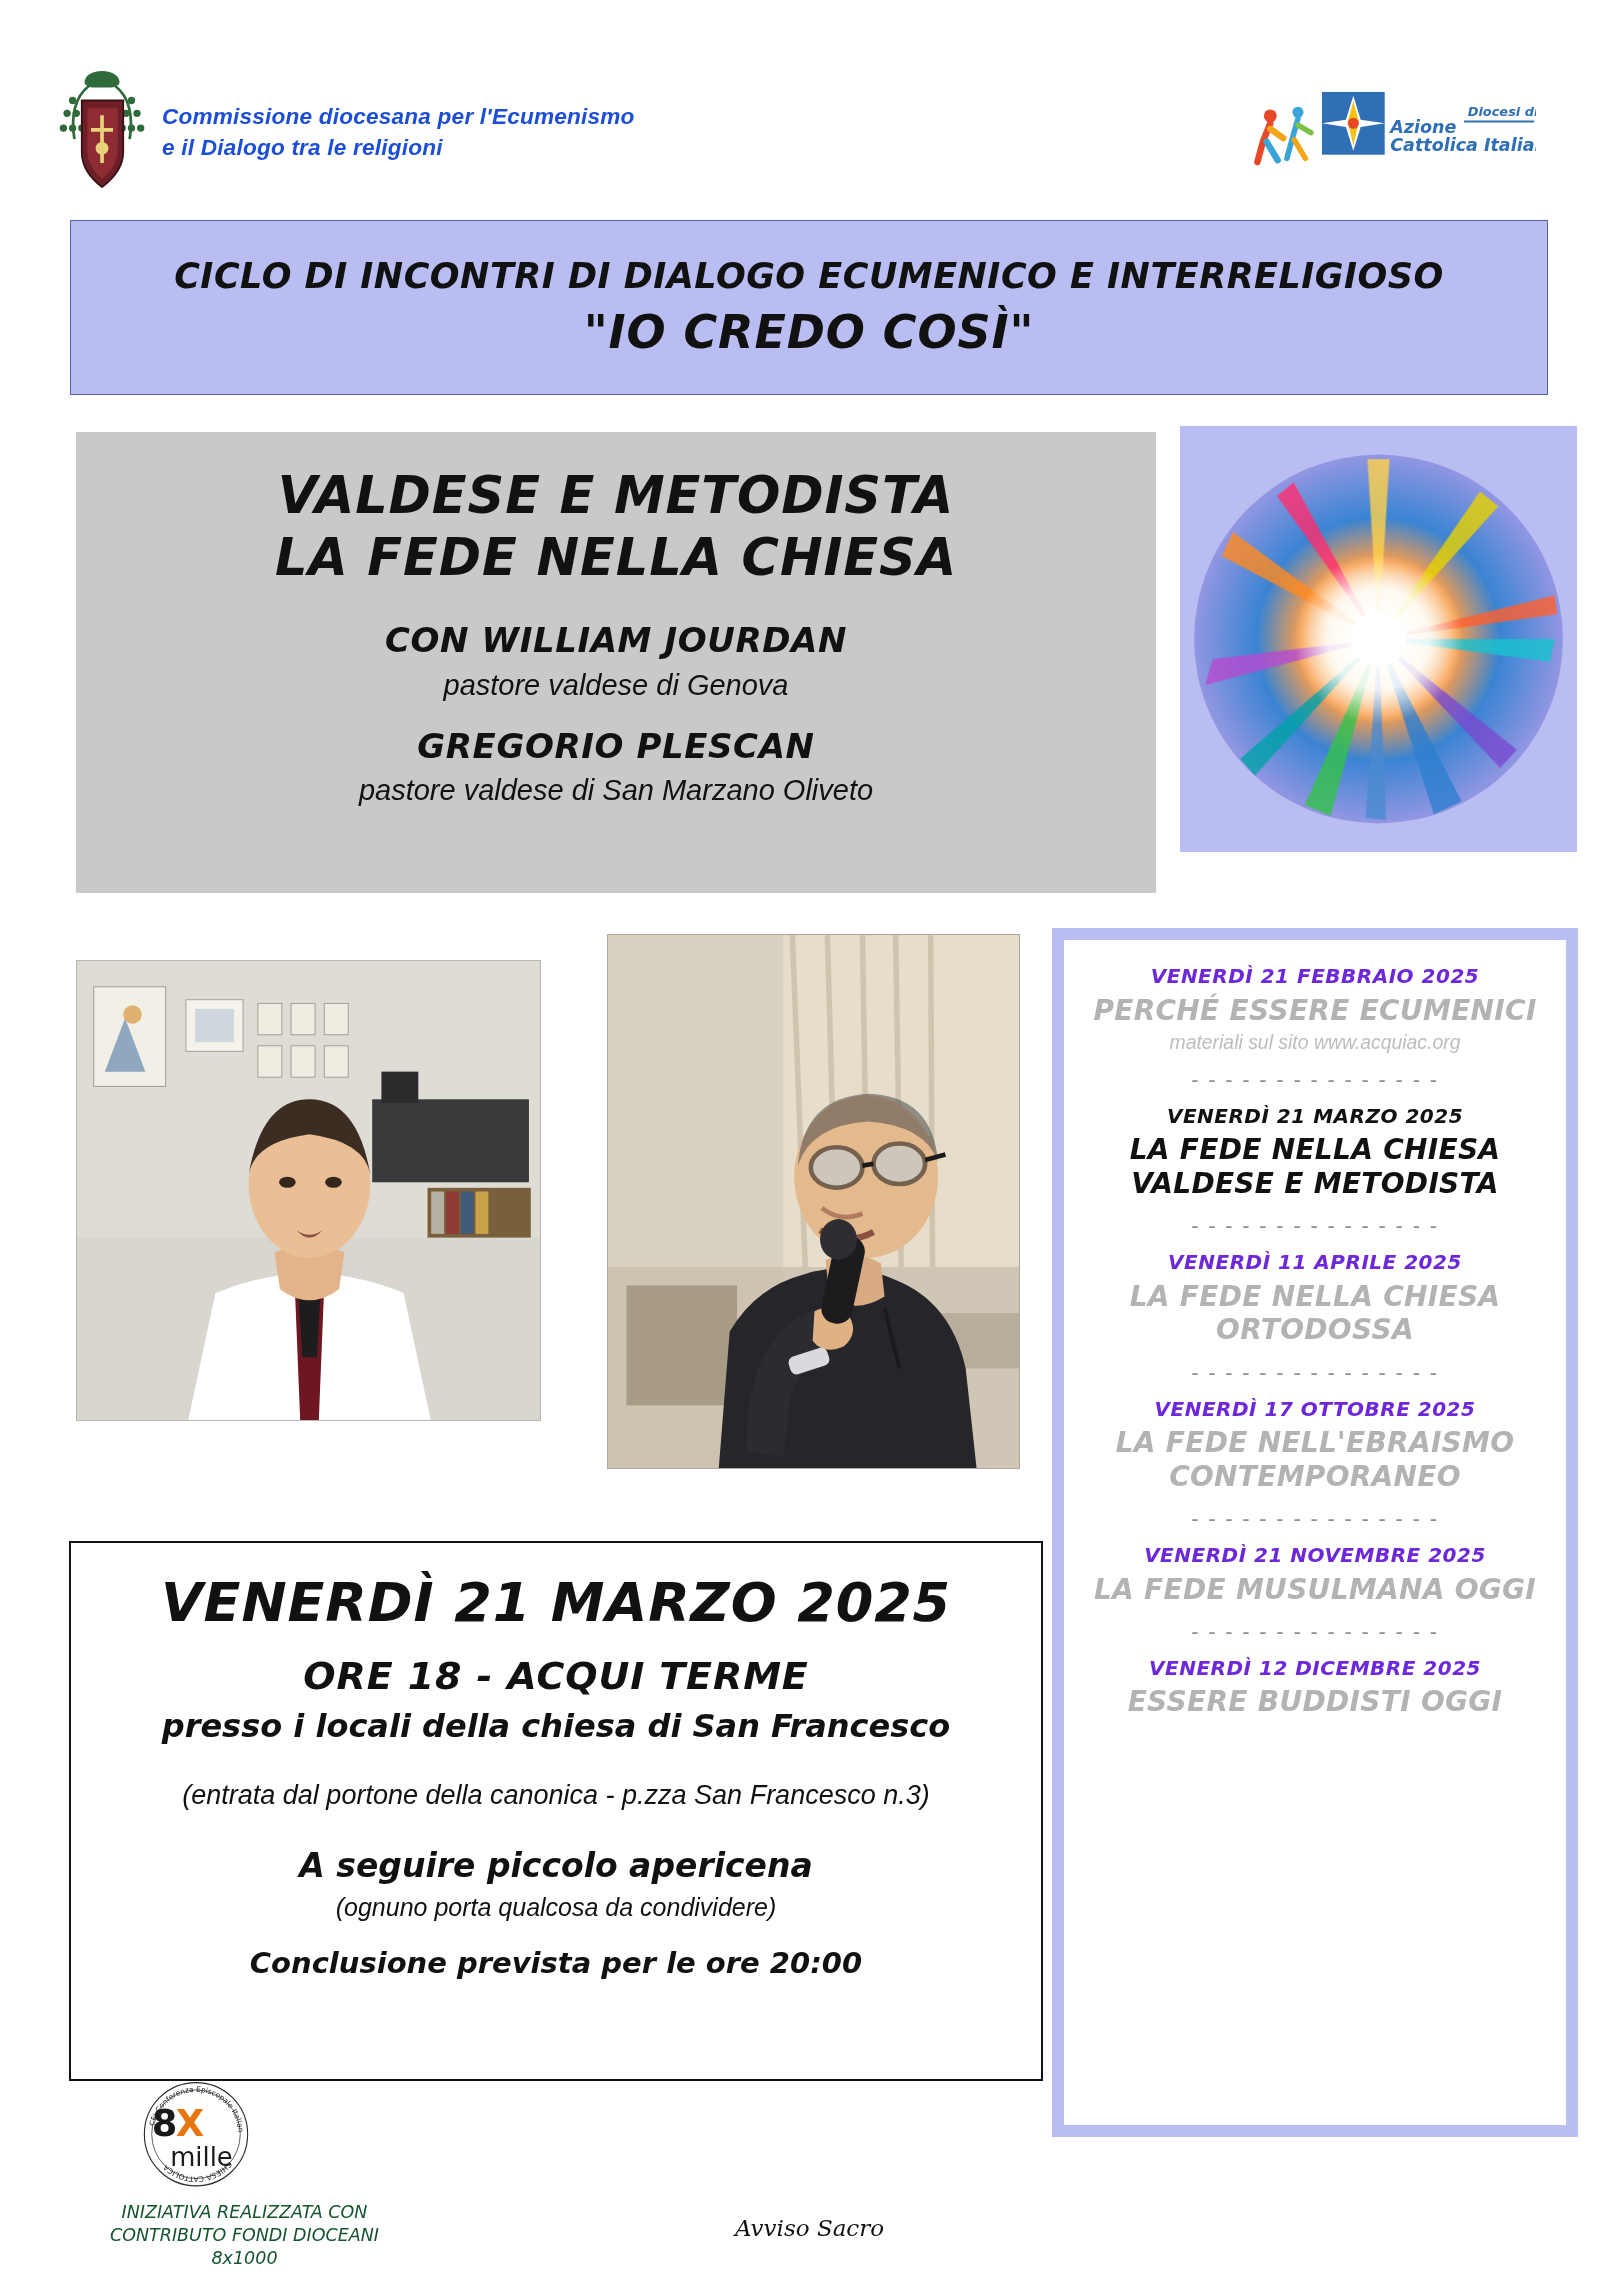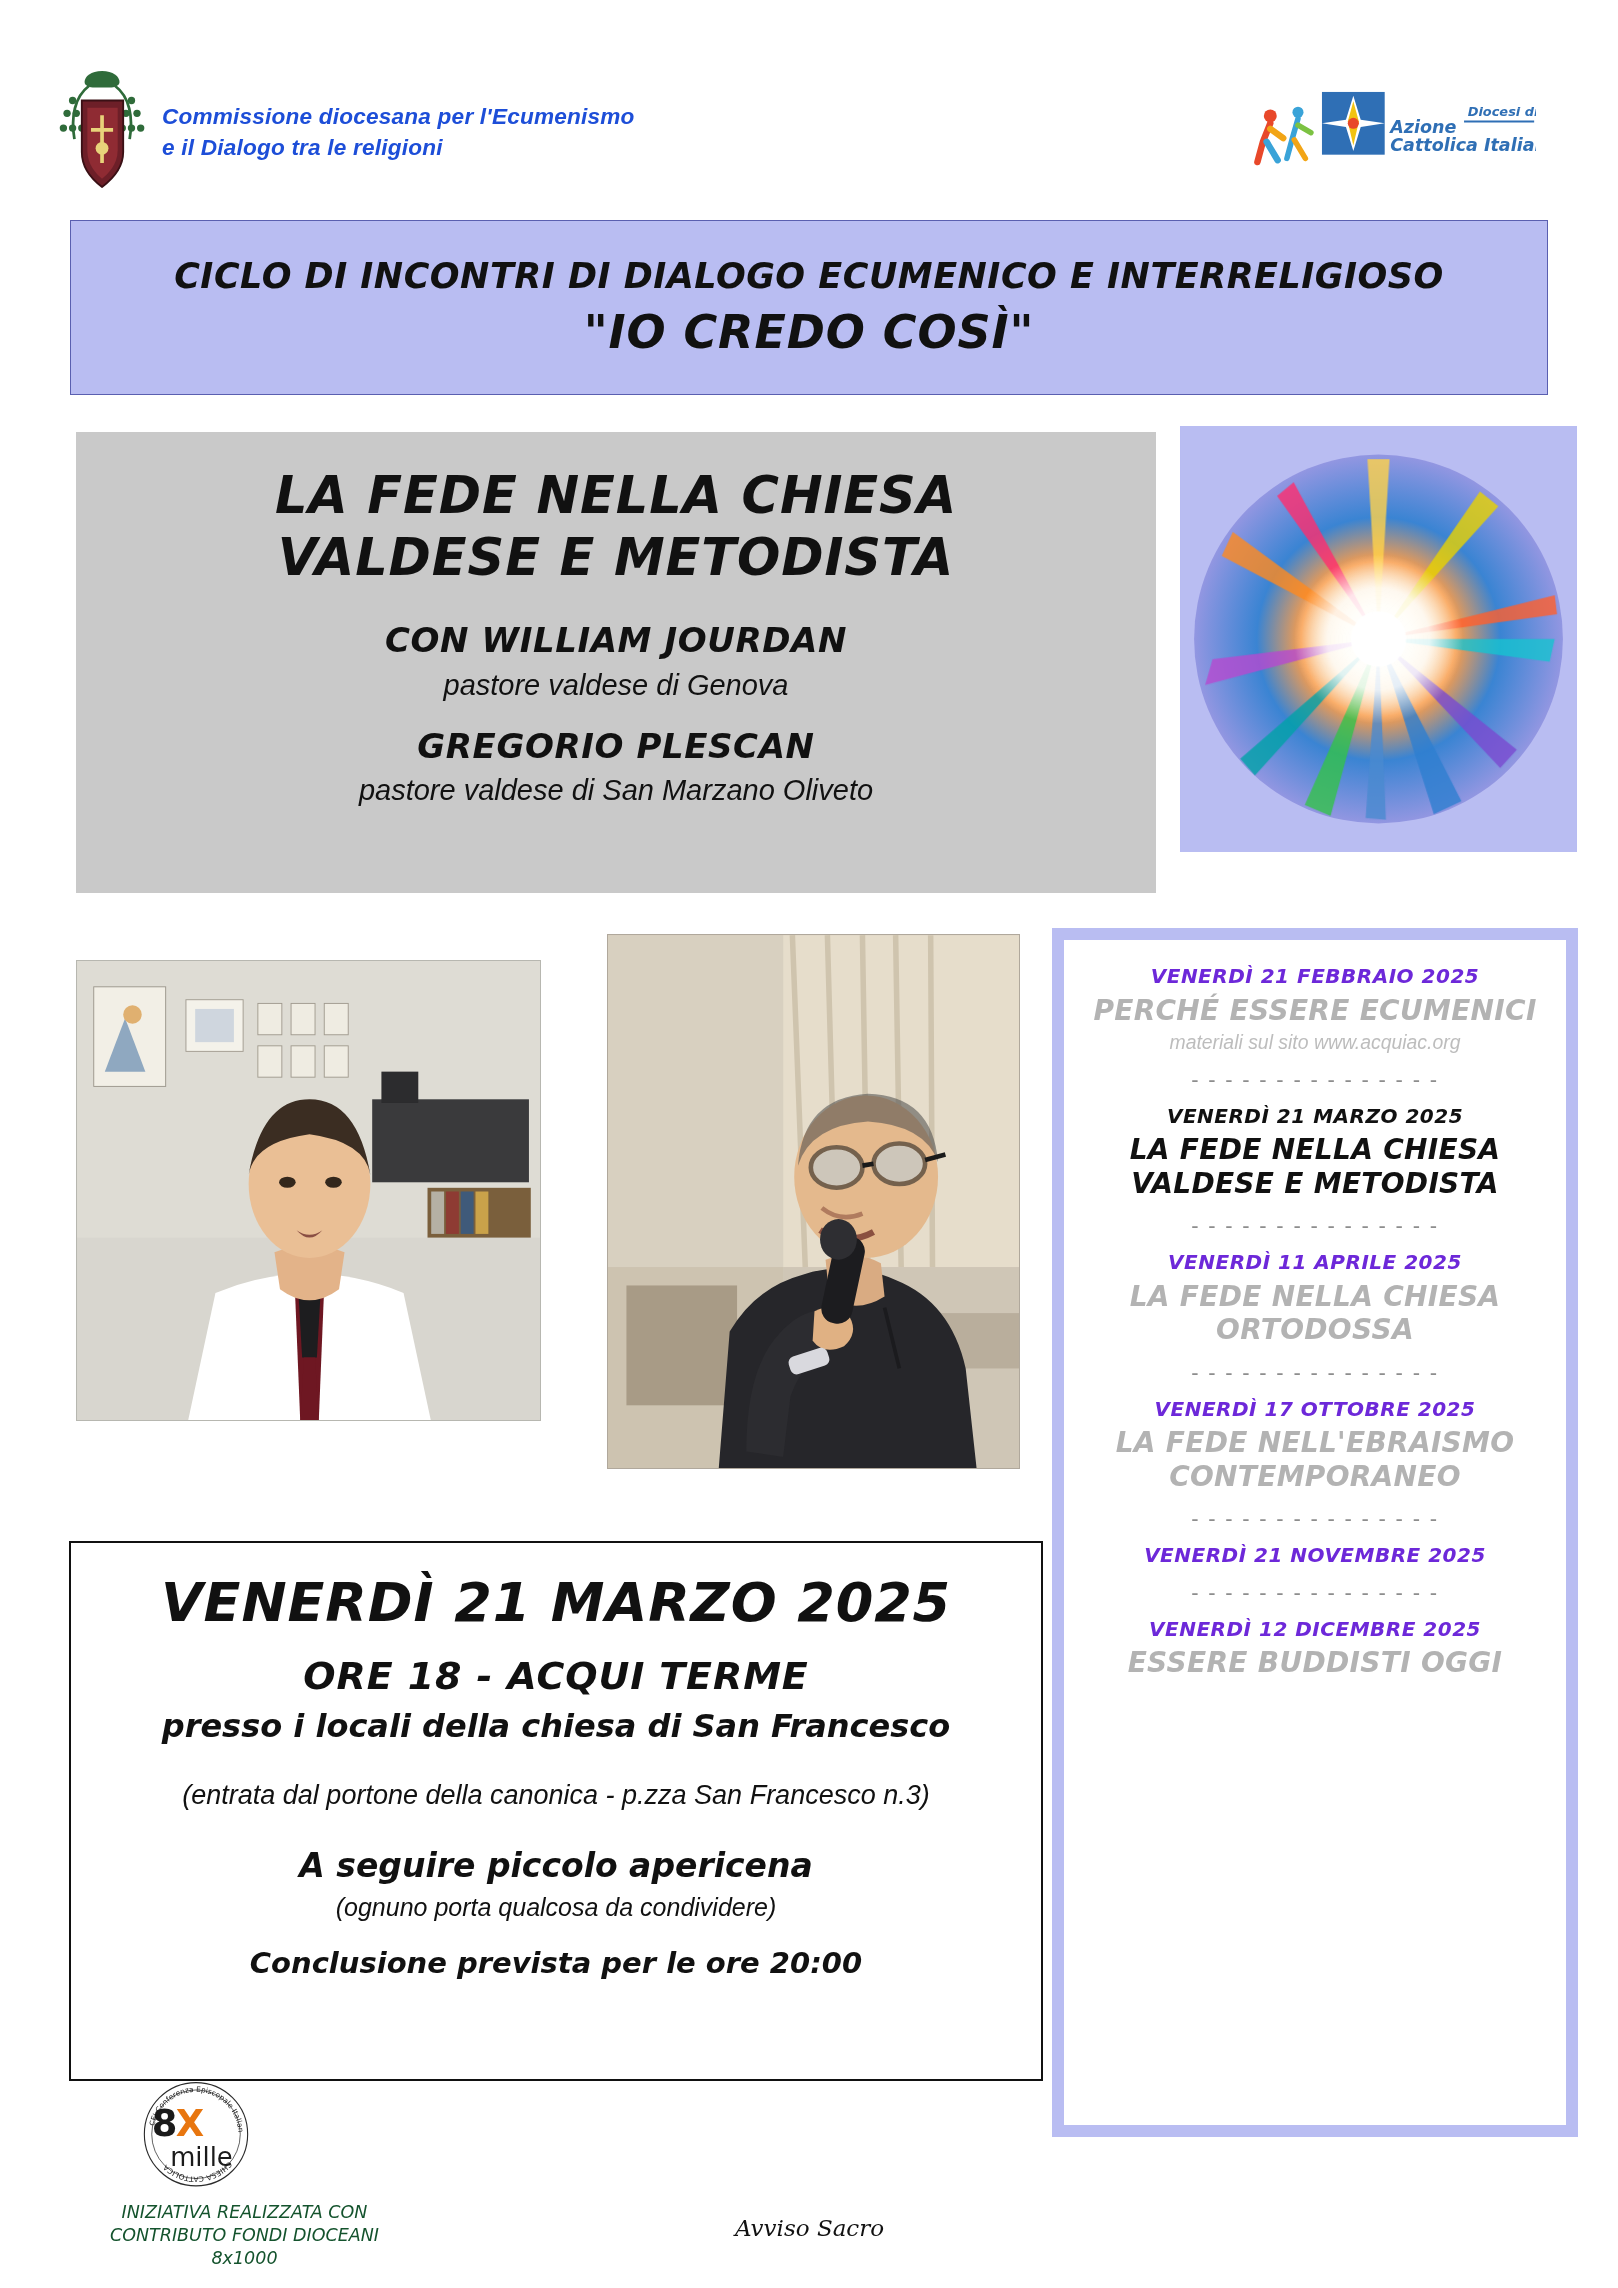--- a/index.html
+++ b/index.html
@@ -396,22 +396,22 @@
   </div>
 </div>
 
 <div class="banner">
   <div class="banner-line1">CICLO DI INCONTRI DI DIALOGO ECUMENICO E INTERRELIGIOSO</div>
   <div class="banner-line2">"IO CREDO COSÌ"</div>
 </div>
 
 <div class="topicbox">
   <div class="topic-title">
+    <div>VALDESE E METODISTA</div>
     <div>LA FEDE NELLA CHIESA</div>
-    <div>VALDESE E METODISTA</div>
   </div>
   <div class="speaker-name">CON WILLIAM JOURDAN</div>
   <div class="speaker-role">pastore valdese di Genova</div>
   <div class="speaker-name second">GREGORIO PLESCAN</div>
   <div class="speaker-role">pastore valdese di San Marzano Oliveto</div>
 </div>
 
 <div class="burst">
   <svg width="397" height="426" viewBox="0 0 430 462">
     <defs>
@@ -559,20 +559,21 @@
     <div class="sch-sep">- - - - - - - - - - - - - - -</div>
 
     <div class="sch-item">
       <div class="sch-date">VENERDÌ 17 OTTOBRE 2025</div>
       <div class="sch-title">LA FEDE NELL'EBRAISMO CONTEMPORANEO</div>
     </div>
     <div class="sch-sep">- - - - - - - - - - - - - - -</div>
 
     <div class="sch-item">
       <div class="sch-date">VENERDÌ 21 NOVEMBRE 2025</div>
+      <div class="sch-title">LA FEDE MUSULMANA OGGI</div>
     </div>
     <div class="sch-sep">- - - - - - - - - - - - - - -</div>
 
     <div class="sch-item">
       <div class="sch-date">VENERDÌ 12 DICEMBRE 2025</div>
       <div class="sch-title">ESSERE BUDDISTI OGGI</div>
     </div>
 
   </div>
 </div>

